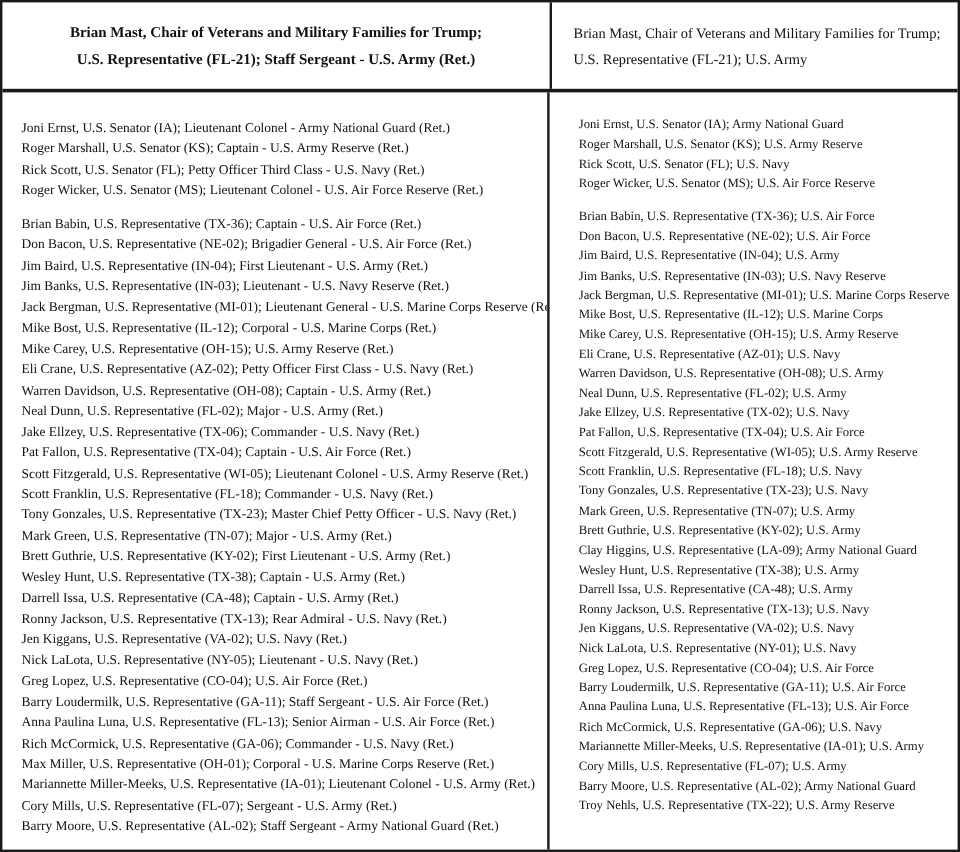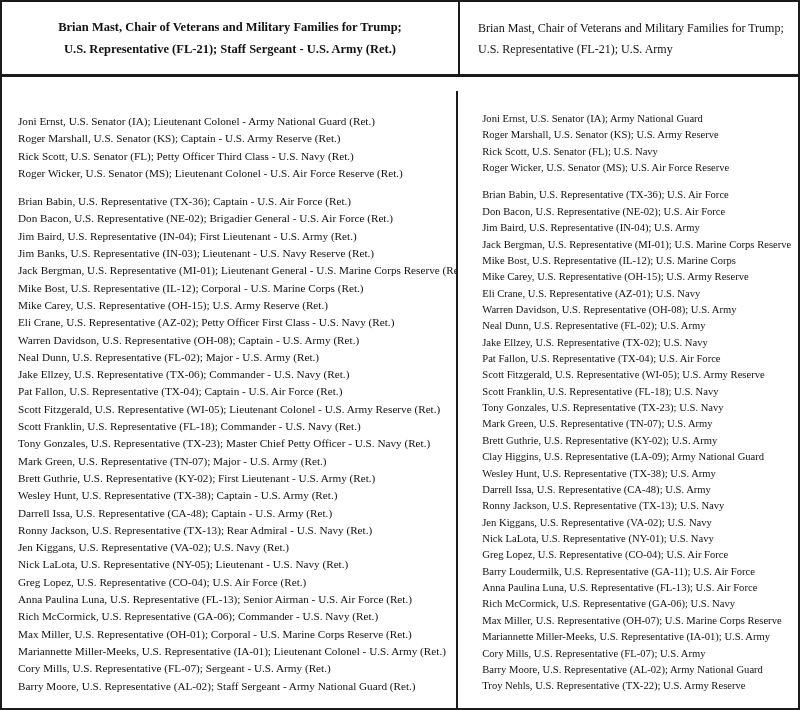--- a/index.html
+++ b/index.html
@@ -15,21 +15,20 @@
     overflow: hidden;
   }
   .page {
     position: relative;
     width: 800px;
     height: 710px;
     box-sizing: border-box;
     border: 2px solid #1a1a1a;
     display: flex;
     flex-direction: column;
-    gap: 14px;
   }
   .header-row {
     display: flex;
     flex: 0 0 auto;
     border-bottom: 3px solid #1a1a1a;
     height: 72px;
   }
   .header-cell {
     box-sizing: border-box;
     padding: 10px 14px 8px 14px;
@@ -129,40 +128,42 @@
           <div class="entry">Scott Franklin, U.S. Representative (FL-18); Commander - U.S. Navy (Ret.)</div>
           <div class="entry">Tony Gonzales, U.S. Representative (TX-23); Master Chief Petty Officer - U.S. Navy (Ret.)</div>
           <div class="entry">Mark Green, U.S. Representative (TN-07); Major - U.S. Army (Ret.)</div>
           <div class="entry">Brett Guthrie, U.S. Representative (KY-02); First Lieutenant - U.S. Army (Ret.)</div>
           <div class="entry">Wesley Hunt, U.S. Representative (TX-38); Captain - U.S. Army (Ret.)</div>
           <div class="entry">Darrell Issa, U.S. Representative (CA-48); Captain - U.S. Army (Ret.)</div>
           <div class="entry">Ronny Jackson, U.S. Representative (TX-13); Rear Admiral - U.S. Navy (Ret.)</div>
           <div class="entry">Jen Kiggans, U.S. Representative (VA-02); U.S. Navy (Ret.)</div>
           <div class="entry">Nick LaLota, U.S. Representative (NY-05); Lieutenant - U.S. Navy (Ret.)</div>
           <div class="entry">Greg Lopez, U.S. Representative (CO-04); U.S. Air Force (Ret.)</div>
+          <div class="entry">Barry Loudermilk, U.S. Representative (GA-11); Staff Sergeant - U.S. Air Force (Ret.)</div>
           <div class="entry">Anna Paulina Luna, U.S. Representative (FL-13); Senior Airman - U.S. Air Force (Ret.)</div>
           <div class="entry">Rich McCormick, U.S. Representative (GA-06); Commander - U.S. Navy (Ret.)</div>
           <div class="entry">Max Miller, U.S. Representative (OH-01); Corporal - U.S. Marine Corps Reserve (Ret.)</div>
           <div class="entry">Mariannette Miller-Meeks, U.S. Representative (IA-01); Lieutenant Colonel - U.S. Army (Ret.)</div>
           <div class="entry">Cory Mills, U.S. Representative (FL-07); Sergeant - U.S. Army (Ret.)</div>
           <div class="entry">Barry Moore, U.S. Representative (AL-02); Staff Sergeant - Army National Guard (Ret.)</div>
         </div>
     </div>
     <div class="col col-right">
       <div>
           <div class="entry">Joni Ernst, U.S. Senator (IA); Army National Guard</div>
           <div class="entry">Roger Marshall, U.S. Senator (KS); U.S. Army Reserve</div>
           <div class="entry">Rick Scott, U.S. Senator (FL); U.S. Navy</div>
           <div class="entry">Roger Wicker, U.S. Senator (MS); U.S. Air Force Reserve</div>
         </div>
       <div class="gap"></div>
       <div>
           <div class="entry">Brian Babin, U.S. Representative (TX-36); U.S. Air Force</div>
           <div class="entry">Don Bacon, U.S. Representative (NE-02); U.S. Air Force</div>
           <div class="entry">Jim Baird, U.S. Representative (IN-04); U.S. Army</div>
+          <div class="entry">Jim Banks, U.S. Representative (IN-03); U.S. Navy Reserve</div>
           <div class="entry">Jack Bergman, U.S. Representative (MI-01); U.S. Marine Corps Reserve</div>
           <div class="entry">Mike Bost, U.S. Representative (IL-12); U.S. Marine Corps</div>
           <div class="entry">Mike Carey, U.S. Representative (OH-15); U.S. Army Reserve</div>
           <div class="entry">Eli Crane, U.S. Representative (AZ-01); U.S. Navy</div>
           <div class="entry">Warren Davidson, U.S. Representative (OH-08); U.S. Army</div>
           <div class="entry">Neal Dunn, U.S. Representative (FL-02); U.S. Army</div>
           <div class="entry">Jake Ellzey, U.S. Representative (TX-02); U.S. Navy</div>
           <div class="entry">Pat Fallon, U.S. Representative (TX-04); U.S. Air Force</div>
           <div class="entry">Scott Fitzgerald, U.S. Representative (WI-05); U.S. Army Reserve</div>
           <div class="entry">Scott Franklin, U.S. Representative (FL-18); U.S. Navy</div>
@@ -172,21 +173,20 @@
           <div class="entry">Clay Higgins, U.S. Representative (LA-09); Army National Guard</div>
           <div class="entry">Wesley Hunt, U.S. Representative (TX-38); U.S. Army</div>
           <div class="entry">Darrell Issa, U.S. Representative (CA-48); U.S. Army</div>
           <div class="entry">Ronny Jackson, U.S. Representative (TX-13); U.S. Navy</div>
           <div class="entry">Jen Kiggans, U.S. Representative (VA-02); U.S. Navy</div>
           <div class="entry">Nick LaLota, U.S. Representative (NY-01); U.S. Navy</div>
           <div class="entry">Greg Lopez, U.S. Representative (CO-04); U.S. Air Force</div>
           <div class="entry">Barry Loudermilk, U.S. Representative (GA-11); U.S. Air Force</div>
           <div class="entry">Anna Paulina Luna, U.S. Representative (FL-13); U.S. Air Force</div>
           <div class="entry">Rich McCormick, U.S. Representative (GA-06); U.S. Navy</div>
-          <div class="entry">Max Miller, U.S. Representative (OH-07); U.S. Marine Corps Reserve</div>
           <div class="entry">Mariannette Miller-Meeks, U.S. Representative (IA-01); U.S. Army</div>
           <div class="entry">Cory Mills, U.S. Representative (FL-07); U.S. Army</div>
           <div class="entry">Barry Moore, U.S. Representative (AL-02); Army National Guard</div>
           <div class="entry">Troy Nehls, U.S. Representative (TX-22); U.S. Army Reserve</div>
         </div>
     </div>
   </div>
 
 </div>
 

